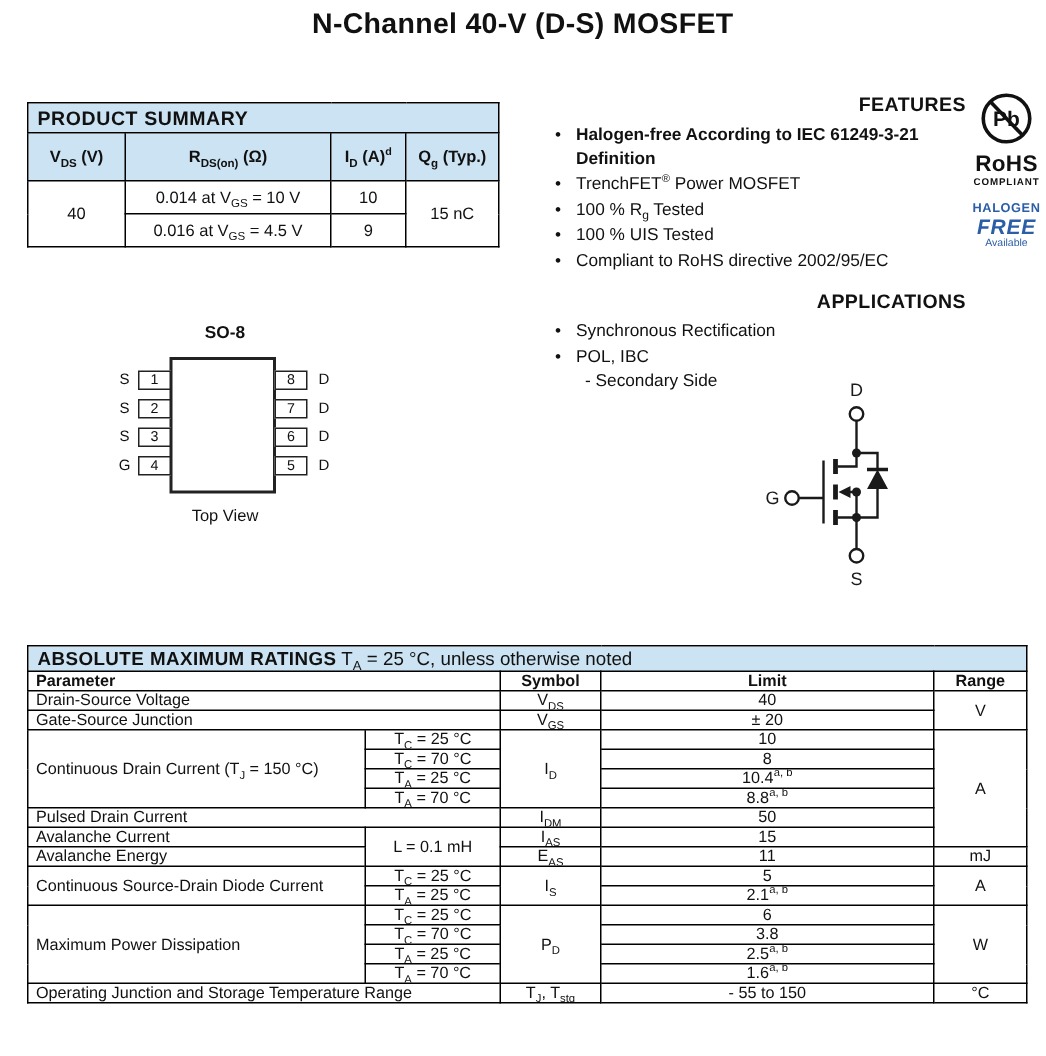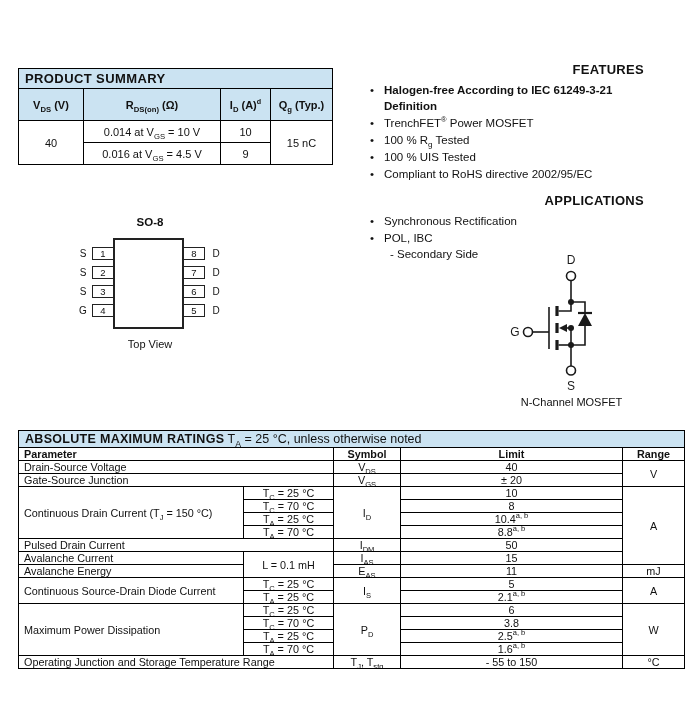--- a/index.html
+++ b/index.html
@@ -74,20 +74,21 @@
   .amr .chdr td{font-weight:bold;height:13px;}
   .amr .chdr td:first-child{text-align:left;padding-left:5px;}
   .amr td.param{text-align:left;padding-left:5px;}
   .amr sup{font-size:7.5px;}
 </style>
 </head>
 <body>
 
 <div class="page">
 
+  <h1 class="page-title">N-Channel 40-V (D-S) MOSFET</h1>
 
   <table class="ps">
     <colgroup>
         <col style="width:65px">
         <col style="width:137px">
         <col style="width:50px">
         <col style="width:62px">
       </colgroup>
     <tbody>
         <tr>
@@ -148,20 +149,32 @@
       <li>
           <span class="bullet">•</span>
         <span class="btext">
           <span>POL, IBC</span>
           <div class="subline">- Secondary Side</div>
         </span>
       </li>
     </ul>
   </div>
 
+  <div class="badges">
+    <svg class="pb-svg" width="40" height="40" viewBox="0 0 40 40">
+      <circle cx="20" cy="19" r="15.5" fill="none" stroke="#111" stroke-width="2.4"></circle>
+      <text x="20" y="24" text-anchor="middle" font-size="14" font-weight="bold" fill="#111">Pb</text>
+      <line x1="9" y1="7.5" x2="31" y2="30.5" stroke="#111" stroke-width="2.4"></line>
+    </svg>
+    <div class="rohs">RoHS</div>
+    <div class="compliant">COMPLIANT</div>
+    <div class="halogen">HALOGEN</div>
+    <div class="free">FREE</div>
+    <div class="available">Available</div>
+  </div>
 
   <div class="so8">
     <div class="so8-title">SO-8</div>
     <div class="so8-body"></div>
 
     <span class="pinlbl l" style="top:31px">S</span>
     <span class="pinlbl l" style="top:50px">S</span>
     <span class="pinlbl l" style="top:69px">S</span>
     <span class="pinlbl l" style="top:88px">G</span>
 
@@ -215,21 +228,20 @@
       <circle cx="66" cy="95" r="3"></circle>
       <polygon points="54,78 62,74 62,82"></polygon>
       <polygon points="80,63 73,76 87,76"></polygon>
     </g>
     <g fill="#1a1a1a" font-size="12" font-family="Liberation Sans, sans-serif">
       <text x="66" y="14" text-anchor="middle">D</text>
       <text x="10" y="86" text-anchor="middle">G</text>
       <text x="66" y="140" text-anchor="middle">S</text>
     </g>
   </svg>
-  <div class="mosfet-caption">N-Channel MOSFET</div>
 
   <table class="amr">
     <colgroup>
         <col style="width:225px">
         <col style="width:90px">
         <col style="width:67px">
         <col style="width:222px">
         <col style="width:62px">
       </colgroup>
     <tbody>

